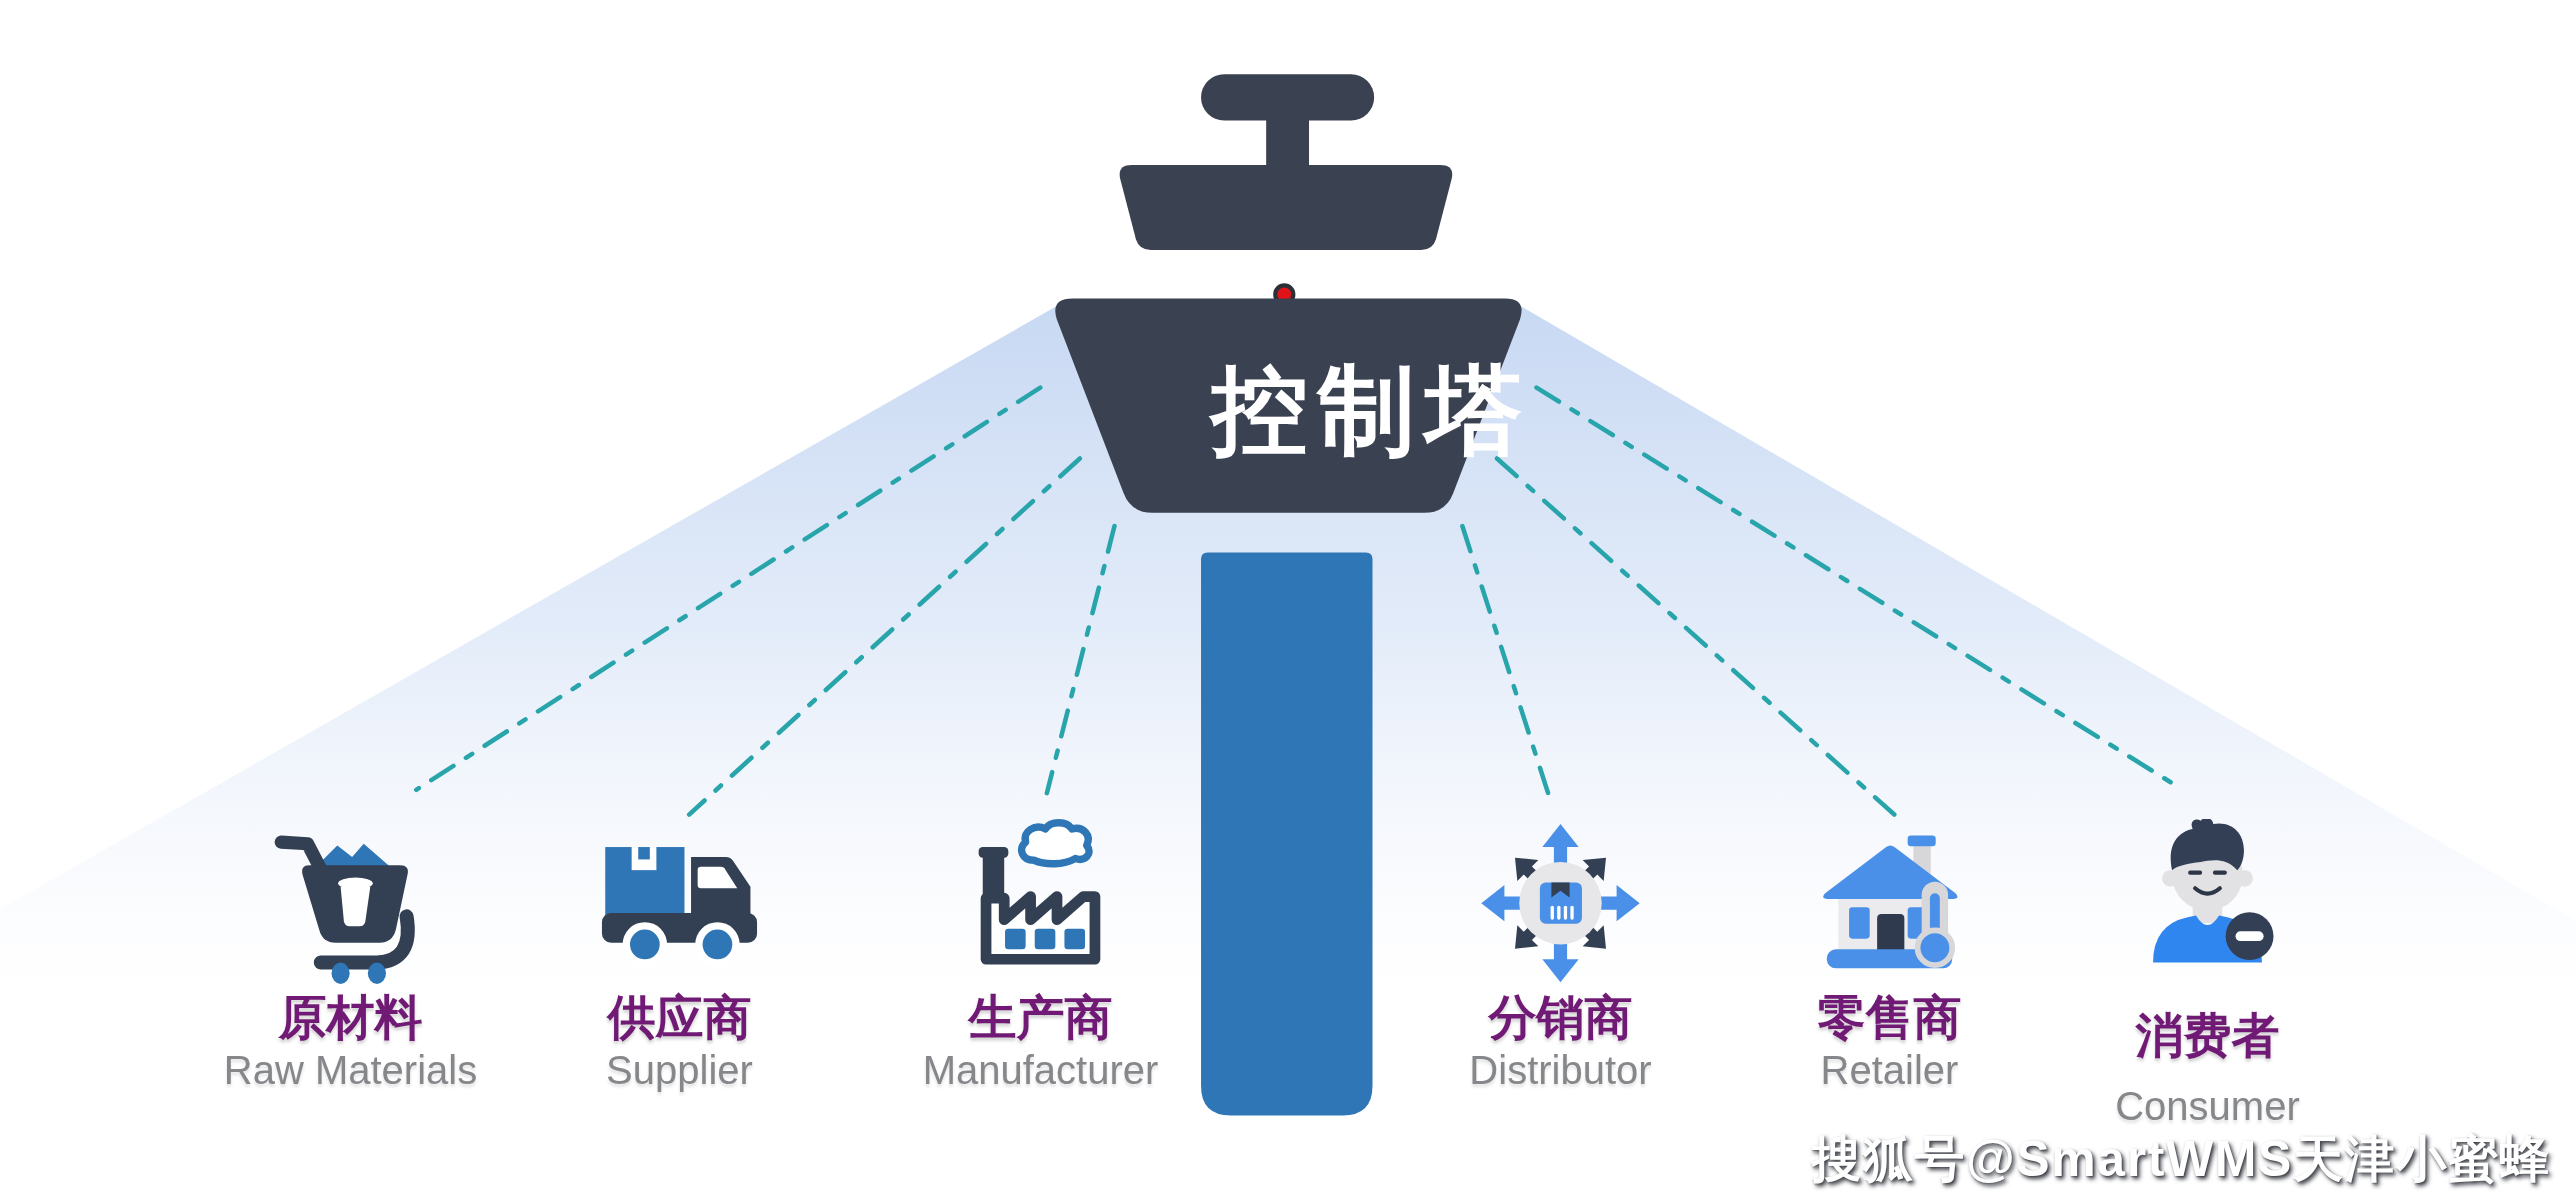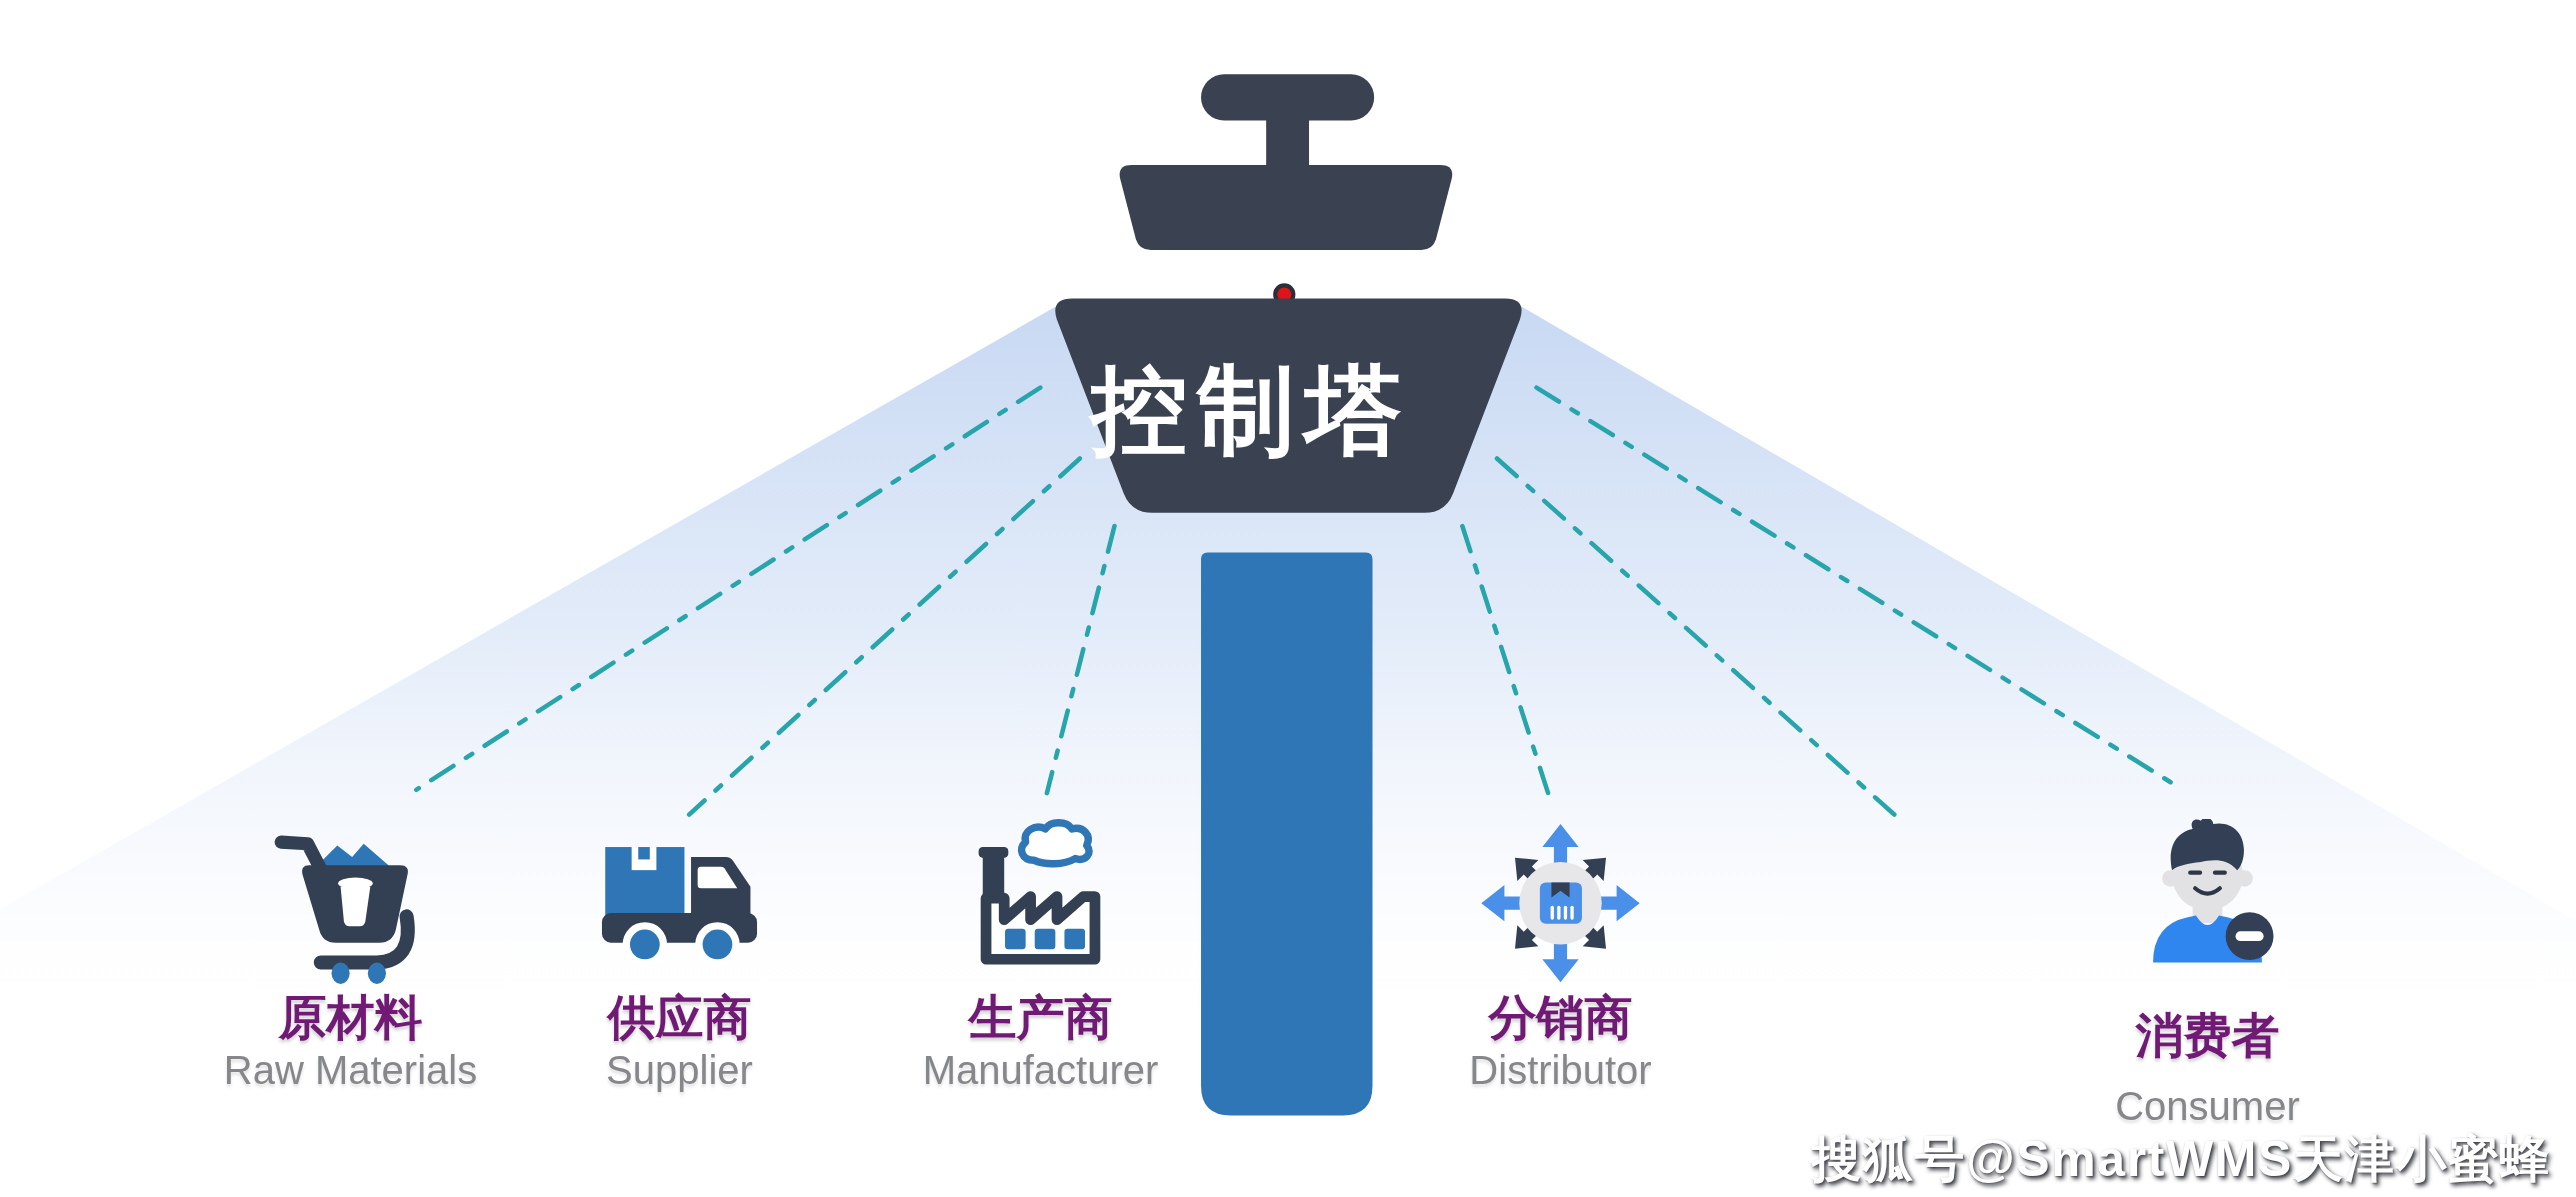--- a/index.html
+++ b/index.html
@@ -1,22 +1,22 @@
 <!DOCTYPE html>
 <html style="font-size:13px"><head>
 <meta charset="utf-8">
 <style>
   html,body{margin:0;padding:0;background:#ffffff;}
   body{width:2576px;height:1198px;overflow:hidden;position:relative;
        font-family:"Liberation Sans","DejaVu Sans",sans-serif;}
   .stage{position:absolute;inset:0;width:2576px;height:1198px;background:#ffffff;}
   .scene{position:absolute;left:0;top:0;width:2576px;height:1198px;display:block;}
   .tower-title{
-    position:absolute;left:1008px;top:345px;width:486px;height:132px;
-    text-align:center;line-height:132px;
+    position:absolute;left:1046px;top:345px;width:486px;height:132px;
+    text-align:right;line-height:132px;
     font-size:97px;font-weight:900;color:#ffffff;letter-spacing:10px;
     white-space:nowrap;
   }
   .entity{
     position:absolute;top:819px;width:379px;
     display:flex;flex-direction:column;align-items:center;
   }
   .entity svg.icon{width:165px;height:165px;display:block;}
   .entity .zh{
     font-size:48px;font-weight:bold;color:#701a75;line-height:53px;margin-top:6.6px;
@@ -148,20 +148,37 @@
         <rect x="88" y="105" width="4" height="17" rx="2"></rect>
         <rect x="96" y="105" width="4" height="17" rx="2"></rect>
         <rect x="104" y="105" width="4" height="17" rx="2"></rect>
         <rect x="112" y="105" width="4" height="17" rx="2"></rect>
       </g>
     </svg>
     <div class="zh">分销商</div>
     <div class="en">Distributor</div>
   </div>
 
+  <div class="entity entity-retailer">
+    <svg class="icon" viewBox="0 0 200 200">
+      <rect x="129" y="30" width="21" height="40" fill="#d7d7da"></rect>
+      <rect x="122" y="20" width="34" height="13" rx="4" fill="#4a90e8"></rect>
+      <rect x="38" y="95" width="124" height="70" fill="#ebebee"></rect>
+      <rect x="51" y="107" width="25" height="38" rx="4" fill="#4a90e8"></rect>
+      <rect x="122" y="107" width="25" height="38" rx="4" fill="#4a90e8"></rect>
+      <rect x="85" y="115" width="33" height="50" rx="5" fill="#2f3a4f"></rect>
+      <rect x="24" y="158" width="152" height="23" rx="11" fill="#4a90e8"></rect>
+      <path d="M22,90 L96,34 Q101,30 106,34 L180,90 Q186,96 178,97 L24,97 Q16,96 22,90 Z" fill="#4a90e8"></path>
+      <rect x="139" y="76" width="32" height="78" rx="16" fill="#d7d7da"></rect>
+      <rect x="149" y="90" width="12" height="48" rx="6" fill="#4a90e8"></rect>
+      <circle cx="155" cy="156" r="21" fill="#4a90e8" stroke="#d7d7da" stroke-width="7"></circle>
+    </svg>
+    <div class="zh">零售商</div>
+    <div class="en">Retailer</div>
+  </div>
 
   <div class="entity entity-consumer">
     <svg class="icon" viewBox="0 0 200 200">
       <rect x="82" y="96" width="36" height="30" fill="#e2e2e4"></rect>
       <path d="M34,174 Q34,128 76,119 L86,117 Q100,140 114,117 L124,119 Q166,128 166,174 Z" fill="#2f86ee"></path>
       <circle cx="55" cy="72" r="10" fill="#e2e2e4"></circle>
       <circle cx="145" cy="72" r="10" fill="#e2e2e4"></circle>
       <circle cx="100" cy="68" r="43" fill="#e2e2e4"></circle>
       <path d="M57,62 C51,34 62,16 82,12 C78,4 84,-2 92,2 C96,-4 106,-2 107,6 C130,2 146,18 144,42 C143,52 140,58 136,62 C122,46 104,50 92,52 C76,54 64,56 57,62 Z" fill="#323f55"></path>
       <path d="M79,65 L91,65 M109,65 L121,65" stroke="#2c3646" stroke-width="5" stroke-linecap="round"></path>

